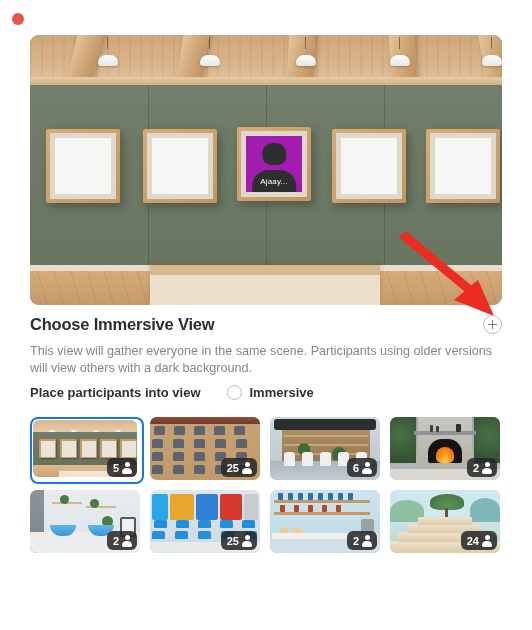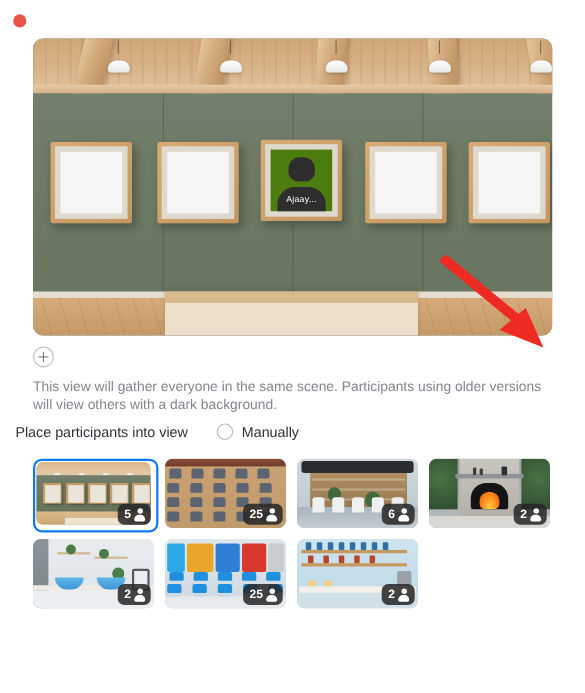--- a/index.html
+++ b/index.html
@@ -85,21 +85,21 @@
   .frame .mat {
     width: 100%; height: 100%;
     background: #ded8cd;
     padding: 5px;
   }
   .frame .art {
     width: 100%; height: 100%;
     background: #f6f6f4;
   }
   .frame.avatar-frame .art {
-    background: #4d7c0f;
+    background: #a21caf;
     position: relative;
     overflow: hidden;
     text-decoration: underline;
   }
   .av-head {
     position: absolute; left: 50%; top: 12%;
     transform: translateX(-50%);
     width: 42%; height: 40%;
     background: #2e2e2e;
     border-radius: 45% 45% 38% 38%;
@@ -170,22 +170,22 @@
 
   .subtext {
     position: absolute; left: 30px; top: 343px;
     width: 470px;
     font-size: 12.6px; line-height: 16.5px;
     color: #83868c;
   }
 
   
   .place-row {
-    position: absolute; left: 14px; top: 385px;
-    display: flex; align-items: flex-end;
+    position: absolute; left: 30px; top: 385px;
+    display: flex; align-items: flex-end; font-weight: bold;
   }
   .place-label { font-size: 13px; color: #2d3038; }
   .radio-opt {
     display: flex; align-items: center; cursor: pointer;
   }
   .radio-opt.first { margin-left: 18px; }
   .radio-opt.second { margin-left: 26px; }
   .radio {
     width: 15px; height: 15px; border-radius: 50%;
     border: 1.6px solid #b6b9bf; background: #fff;
@@ -435,32 +435,33 @@
     <div class="floor"></div>
     <div class="bench"></div>
   </div>
 
   <svg class="arrow-svg" viewBox="0 0 112 92">
     <line x1="4" y1="2" x2="84" y2="68" stroke="#ee2b23" stroke-width="9" stroke-linecap="butt"></line>
     <polygon points="96,84 56,68 80,48" fill="#ee2b23"></polygon>
   </svg>
 
   <div class="heading-row">
+    <div class="heading">Choose Immersive View</div>
     <div class="plus-btn"></div>
   </div>
 
   <div class="subtext">This view will gather everyone in the same scene. Participants using older versions will view others with a dark background.</div>
 
   <div class="place-row">
     <div class="place-label">Place participants into view</div>
 
 
     <div class="radio-opt second">
       <div class="radio"></div>
-      <div class="radio-label">Manually</div>
+      <div class="radio-label">Immersive</div>
     </div>
   </div>
 
   <div class="grid">
 
     <div class="thumb-wrap selected">
       <div class="thumb">
         <div class="scene">
           <div class="s1-ceil"></div>
           <div class="s1-dot" style="left:16px"></div>
@@ -668,17 +669,36 @@
           <div class="s7-cake" style="left:24px; bottom:20px"></div>
           <div class="s7-floor"></div>
         </div>
       </div>
       <div class="badge">
         <span>2</span>
         <span class="person"></span>
       </div>
     </div>
 
+    <div class="thumb-wrap">
+      <div class="thumb">
+        <div class="scene">
+          <div class="s8-sky"></div>
+          <div class="s8-hillL"></div>
+          <div class="s8-hillR"></div>
+          <div class="s8-tree"></div>
+          <div class="s8-trunk"></div>
+          <div class="s8-step" style="left:0;   bottom:0;  width:110px; height:12px"></div>
+          <div class="s8-step" style="left:8px; bottom:11px; width:94px; height:10px"></div>
+          <div class="s8-step" style="left:18px;bottom:20px; width:74px; height:9px"></div>
+          <div class="s8-step" style="left:28px;bottom:28px; width:54px; height:8px"></div>
+        </div>
+      </div>
+      <div class="badge">
+        <span>24</span>
+        <span class="person"></span>
+      </div>
+    </div>
 
   </div>
 
 
 </div>
 
 </body></html>

